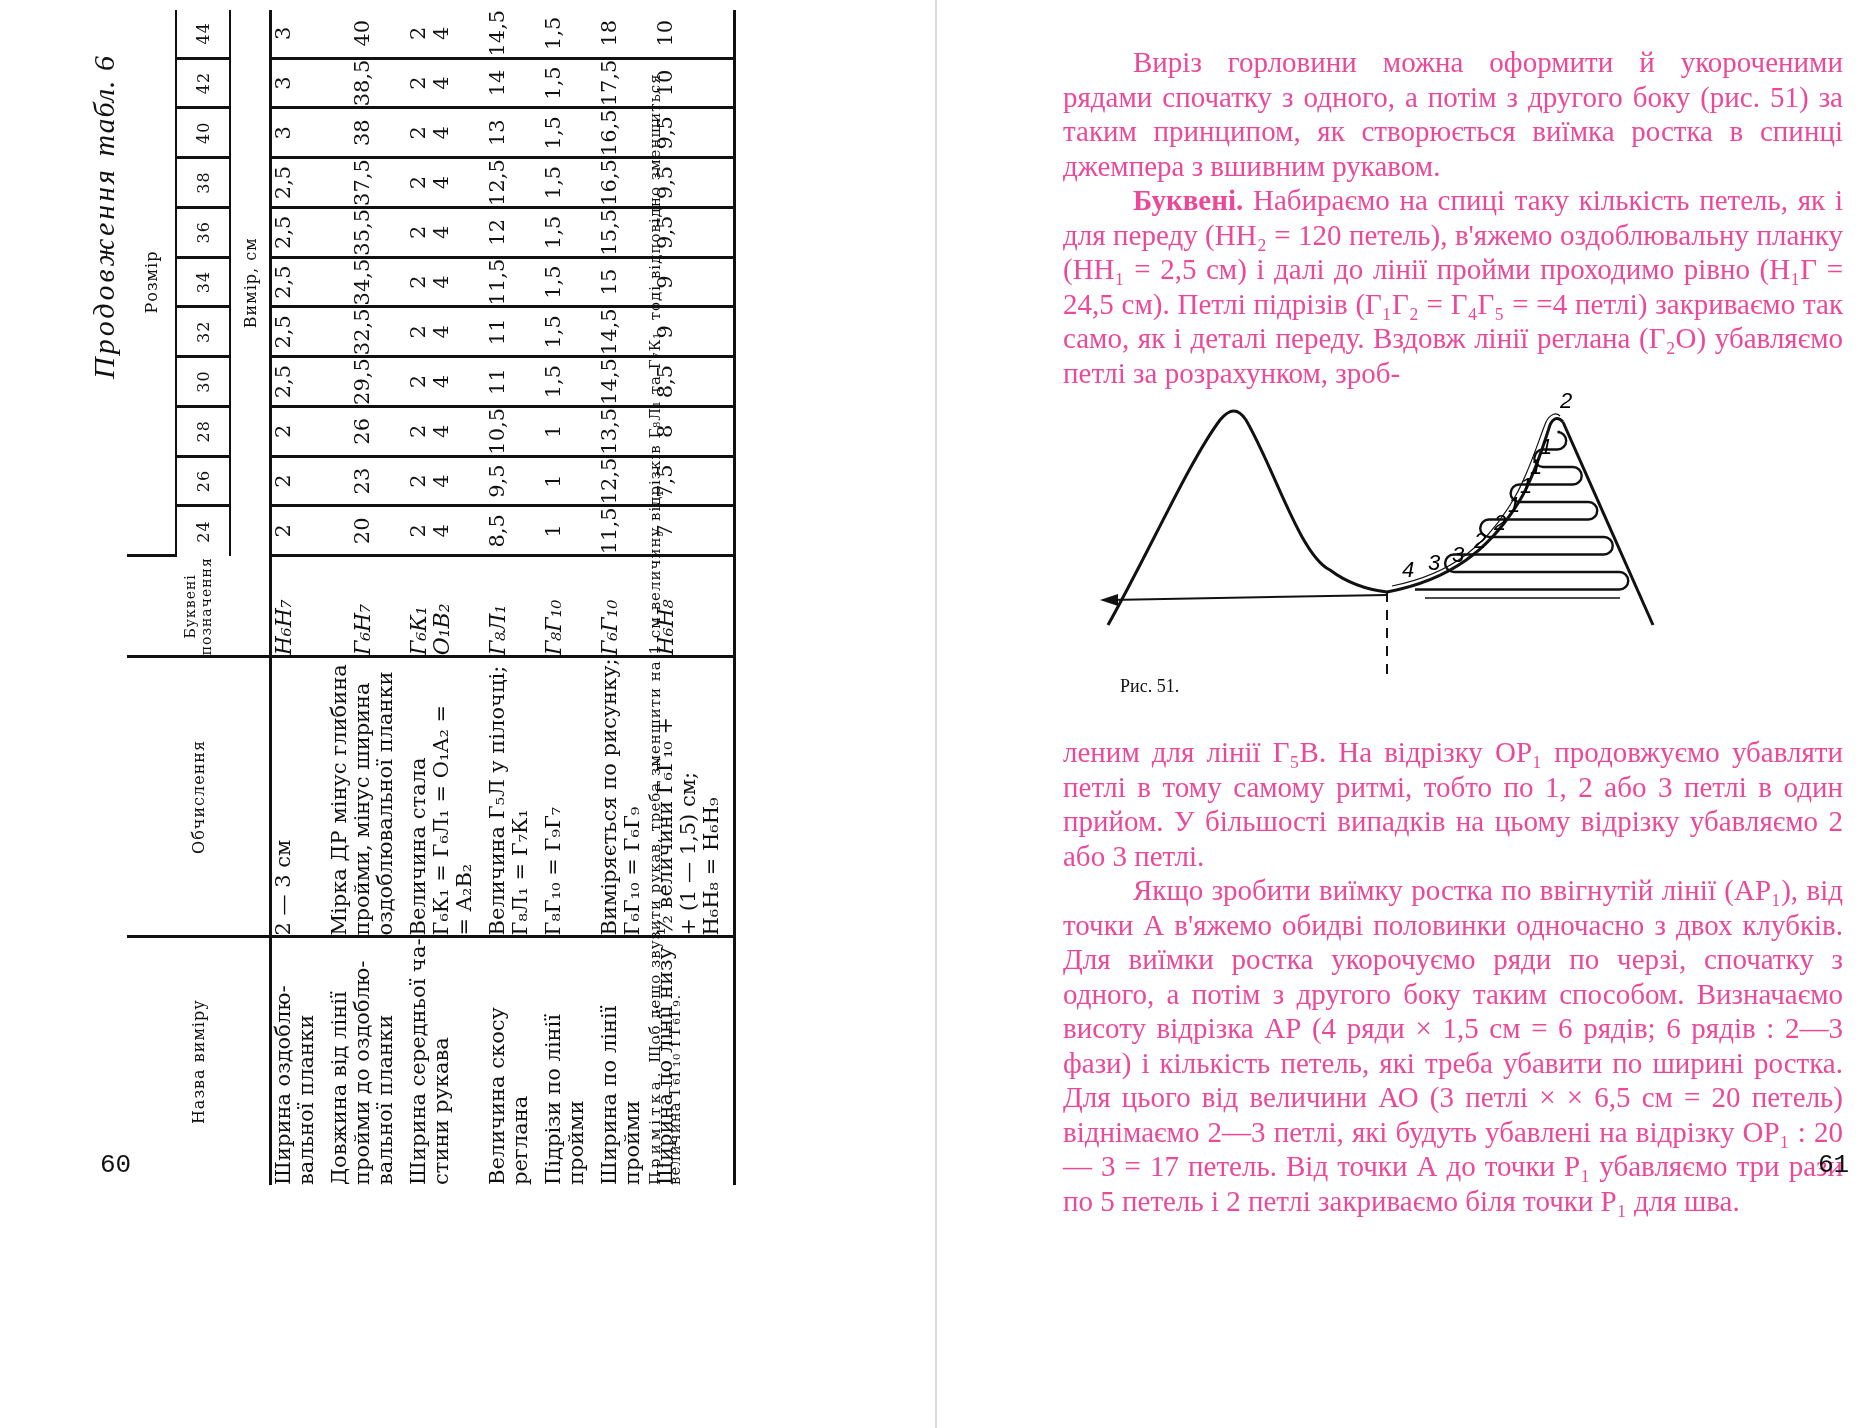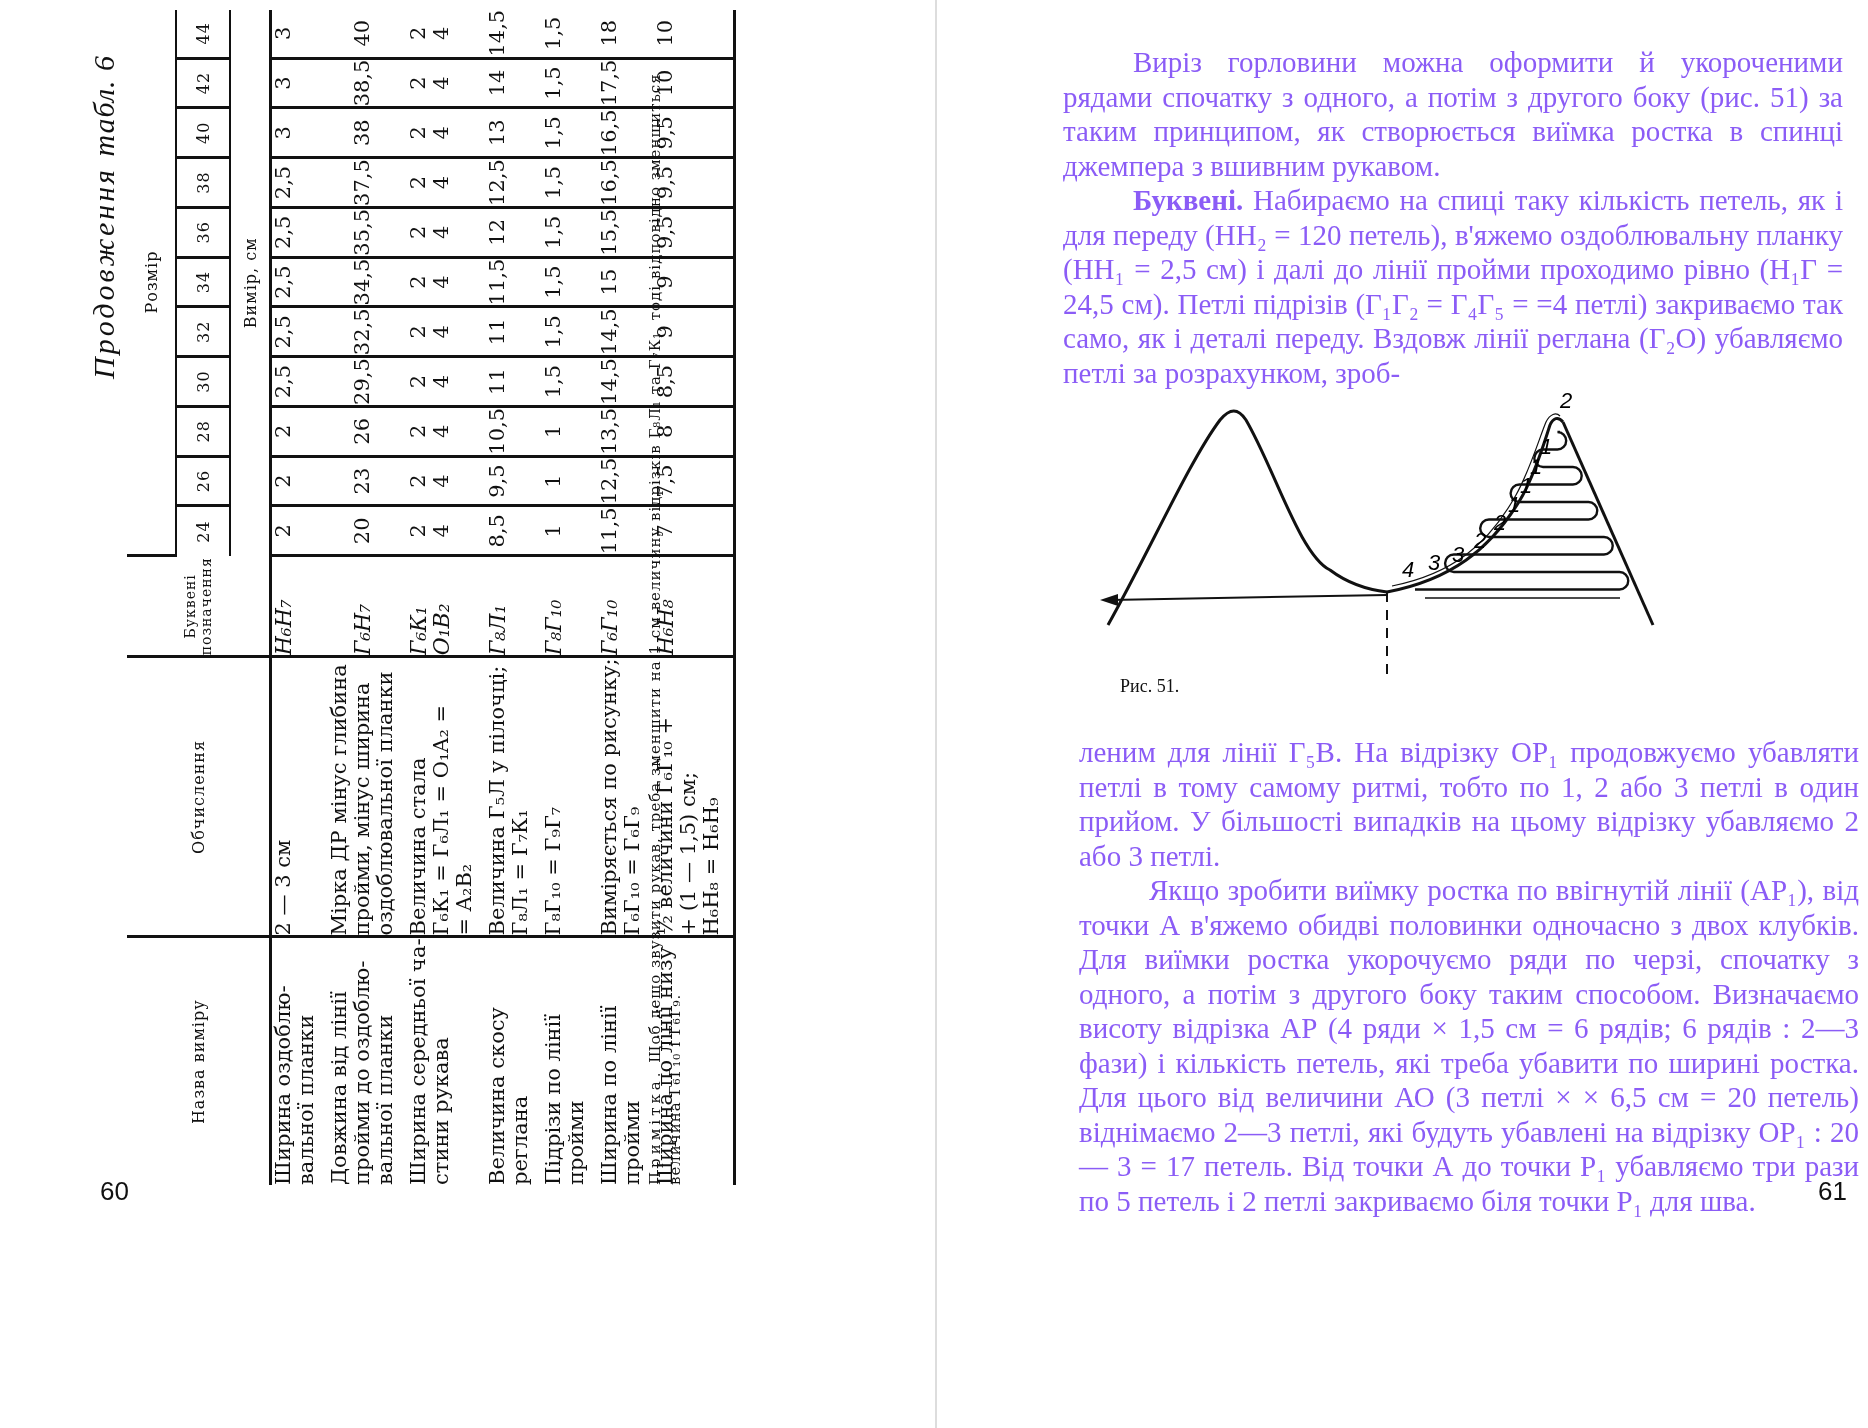--- a/index.html
+++ b/index.html
@@ -1,19 +1,19 @@
 <!DOCTYPE html>
 <html><head>
 <meta charset="utf-8">
 <style>
   html, body { margin:0; padding:0; }
   body { width:1868px; height:1428px; background:#ffffff; position:relative; overflow:hidden;
          font-family:"Liberation Serif", "DejaVu Serif", serif; color:#111; }
   .gutter { position:absolute; left:935px; top:0; width:2px; height:1428px; background:#ddd; }
-  .page-num { position:absolute; font-size:26px; font-family:Liberation Sans, sans-serif;margin-top:26px; }
+  .page-num { position:absolute; font-size:26px; font-family:Liberation Mono, monospace; }
 
   
   #rot { position:absolute; width:1140px; height:650px;
          left:calc(410px - 570px); top:calc(615px - 325px);
          transform:rotate(-90deg); transform-origin:50% 50%; }
   .tbl-title { position:absolute; right:10px; top:2px; font-style:italic; font-size:30px; letter-spacing:3px; }
   .tbl-title .tn { letter-spacing:1px; }
   table.meas { position:absolute; left:0; top:42px; width:1140px; border-collapse:collapse;
                font-family:"DejaVu Serif", serif; font-size:21px; }
   table.meas th, table.meas td { border-left:3px solid #111; padding:0; vertical-align:top; }
@@ -33,21 +33,21 @@
   td.val { text-align:center; font-size:21px; line-height:23px; padding:4px 0; }
   .cell-line { height:23px; white-space:nowrap; }
   .gap-1 { height:10px; }
   table.meas tbody tr td { border-bottom:none; }
   table.meas tbody tr.last td { border-bottom:3px solid #111; padding-bottom:10px; }
   .note { position:absolute; left:0; top:560px; width:1140px; font-size:15px; line-height:20px; letter-spacing:1px; font-family:"DejaVu Serif", serif; }
   .note .label { letter-spacing:4px; }
 
   
   .rp { position:absolute; left:1063px; width:780px; font-family:"Liberation Serif", serif;
-        font-size:29px; line-height:34.5px; text-align:justify; color:#8b5cf6; }
+        font-size:29px; line-height:34.5px; text-align:justify; color:#ec4899; }
   .rp p { margin:0; text-indent:70px; }
   .rp p.noind { text-indent:0; }
   .fig-caption { position:absolute; left:1120px; top:676px; font-size:18px; font-family:"Liberation Serif", serif; }
   #fig { position:absolute; left:1080px; top:380px; width:700px; height:320px; }
   #fig text { font-family:"Liberation Sans", sans-serif; font-style:italic; font-size:22px; }
 </style>
 </head>
 <body>
 
 <div class="gutter"></div>
@@ -478,18 +478,18 @@
       <text x="414" y="150">2</text>
       <text x="428" y="132">1</text>
       <text x="440" y="113">1</text>
       <text x="450" y="94">1</text>
       <text x="460" y="74">1</text>
       <text x="480" y="28">2</text>
     </g>
 </svg>
 <div class="fig-caption">Рис. 51.</div>
 
-<div class="rp" style="top:735px;margin-left:16px;">
+<div class="rp" style="top:735px;">
   <p class="noind">леним для лінії Г₅В. На відрізку ОР₁ продовжуємо убавляти петлі в тому самому ритмі, тобто по 1, 2 або 3 петлі в один прийом. У більшості випадків на цьому відрізку убавляємо 2 або 3 петлі.</p>
   <p>Якщо зробити виїмку ростка по ввігнутій лінії (АР₁), від точки А в'яжемо обидві половинки одночасно з двох клубків. Для виїмки ростка укорочуємо ряди по черзі, спочатку з одного, а потім з другого боку таким способом. Визначаємо висоту відрізка АР (4 ряди × 1,5 см = 6 рядів; 6 рядів : 2—3 фази) і кількість петель, які треба убавити по ширині ростка. Для цього від величини АО (3 петлі × × 6,5 см = 20 петель) віднімаємо 2—3 петлі, які будуть убавлені на відрізку ОР₁ : 20 — 3 = 17 петель. Від точки А до точки Р₁ убавляємо три рази по 5 петель і 2 петлі закриваємо біля точки Р₁ для шва.</p>
 </div>
 
 <div class="page-num" style="left:1818px;top:1150px;text-align:center;">61</div>
 
 </body></html>

